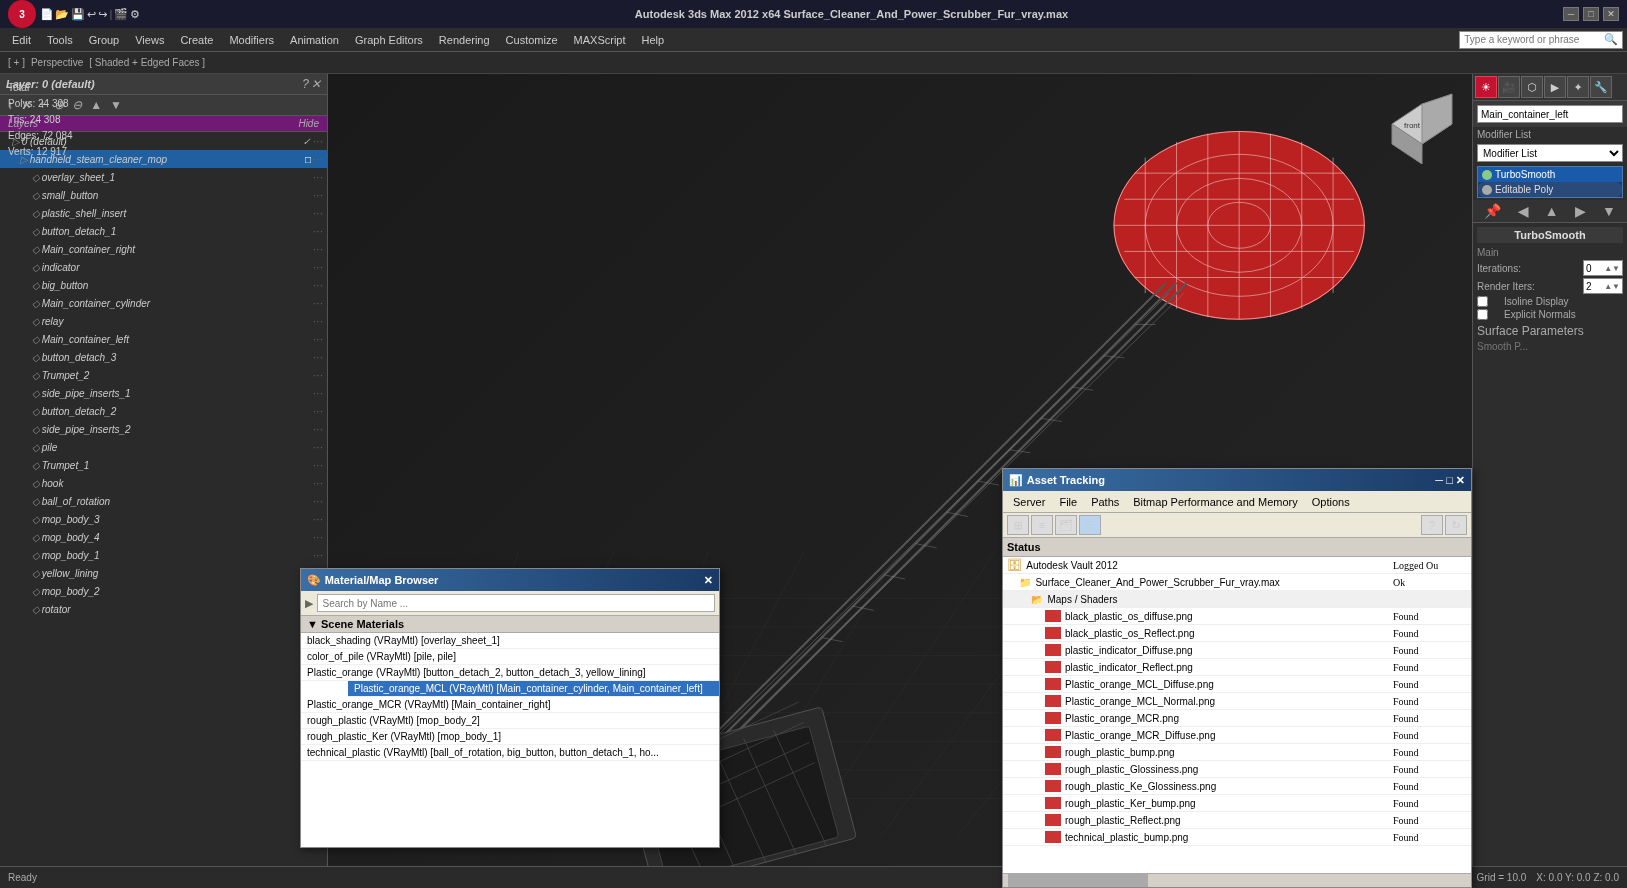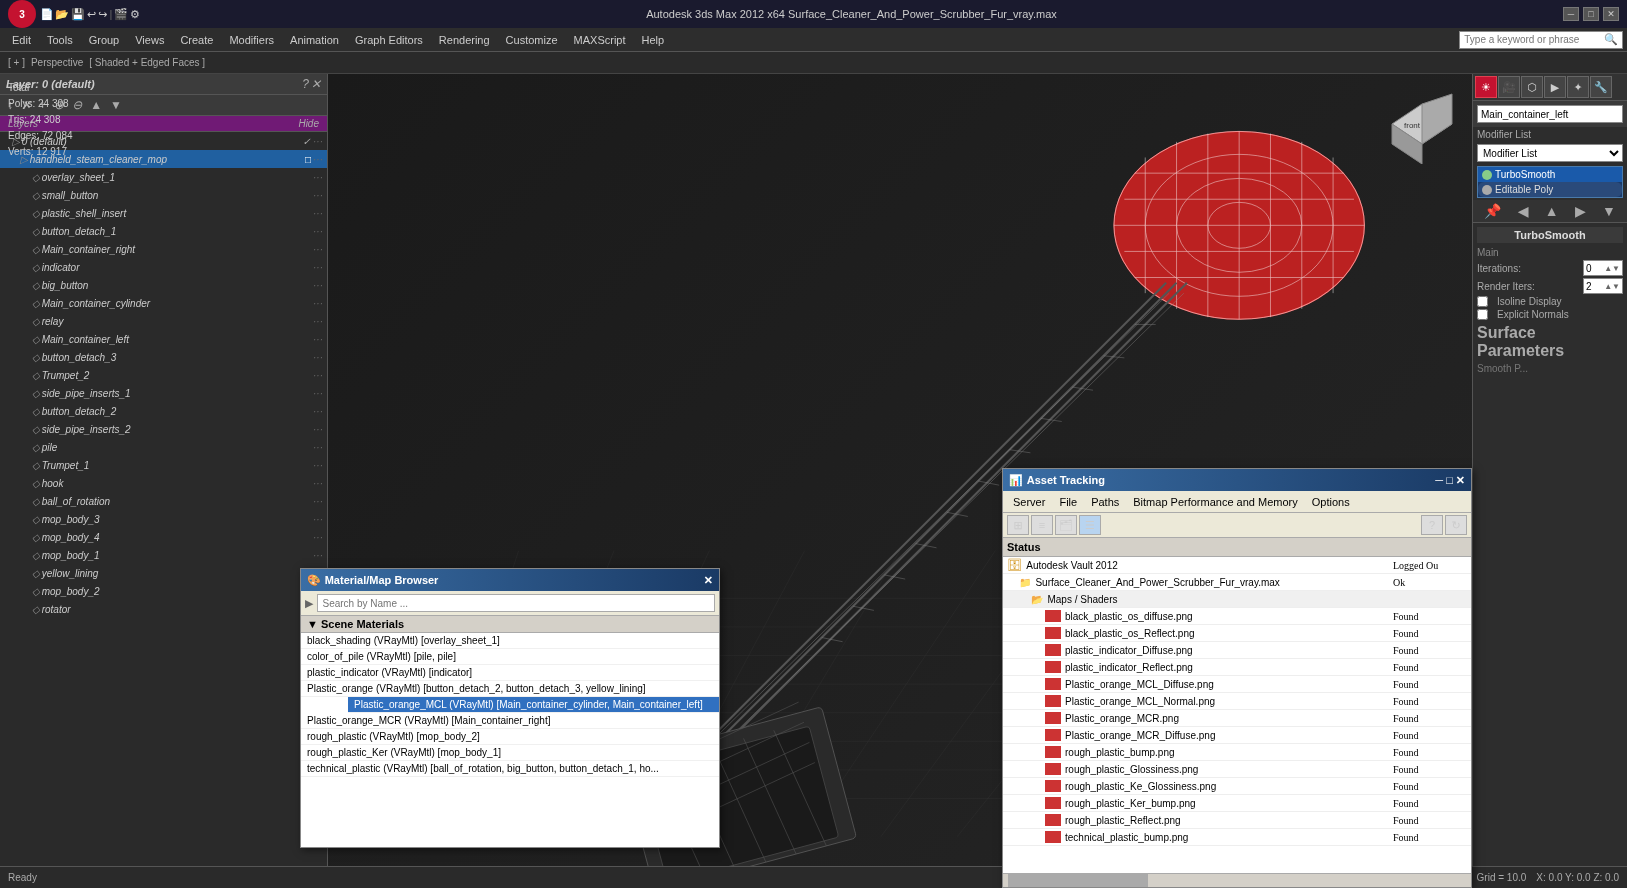--- a/index.html
+++ b/index.html
@@ -1,21 +1,21 @@
 <!DOCTYPE html>
 <html><head>
   <meta charset="utf-8">
   <style>
     * { box-sizing: border-box; margin: 0; padding: 0; }
     body { background: #3a3a3a; font-family: Arial, sans-serif; font-size: 11px; color: #ccc; width: 1627px; height: 888px; overflow: hidden; position: relative; }
     
     
     #titlebar { background: #1a1a2e; height: 28px; display: flex; align-items: center; justify-content: space-between; padding: 0 8px; }
     #titlebar .logo { width: 28px; height: 28px; background: #c41230; border-radius: 50%; display: flex; align-items: center; justify-content: center; color: white; font-weight: bold; font-size: 10px; }
-    #titlebar .title { flex: 1; text-align: center; color: #ccc; font-size: 11px; }
+    #titlebar .title { flex: 1; text-align: center; color: #ccc; font-size: 11px; font-weight: bold; }
     #titlebar .win-controls { display: flex; gap: 4px; }
     #titlebar .win-btn { width: 16px; height: 14px; background: #555; border: 1px solid #777; display: flex; align-items: center; justify-content: center; font-size: 9px; cursor: pointer; color: #ccc; }
     
     
     #menubar { background: #2d2d2d; height: 24px; display: flex; align-items: center; padding: 0 4px; border-bottom: 1px solid #555; }
     #menubar .menu-item { padding: 2px 8px; color: #ccc; cursor: pointer; font-size: 11px; }
     #menubar .search-box { margin-left: auto; display: flex; align-items: center; background: #fff; border: 1px solid #888; height: 18px; padding: 0 4px; }
     #menubar .search-box input { border: none; outline: none; font-size: 10px; width: 140px; color: #333; }
     
     
@@ -65,23 +65,23 @@
     .mod-item.sub { background: #2a4a7a; color: #ddd; border-radius: 6px; }
     .mod-light { width: 10px; height: 10px; border-radius: 50%; background: #88cc88; display: inline-block; }
     #right-nav-icons { display: flex; justify-content: space-around; padding: 3px; border-bottom: 1px solid #555; background: #333; }
     #right-nav-icons span { font-size: 14px; color: #aaa; cursor: pointer; }
     #smooth-section { padding: 4px; }
     #smooth-title { font-size: 11px; font-weight: bold; color: #ddd; margin-bottom: 4px; text-align: center; background: #3a3a3a; padding: 2px; }
     #smooth-main-label { font-size: 10px; color: #888; margin: 2px 0; }
     .param-row { display: flex; align-items: center; justify-content: space-between; margin: 2px 0; font-size: 10px; }
     .param-row label { color: #aaa; }
     .param-row .spinbox { width: 40px; background: #fff; color: #000; border: 1px solid #888; font-size: 10px; padding: 0 2px; height: 16px; display: flex; align-items: center; justify-content: space-between; }
-    .checkbox-row { display: flex; align-items: center; gap: 9px; font-size: 10px; color: #aaa; margin: 2px 0; }
+    .checkbox-row { display: flex; align-items: center; gap: 16px; font-size: 10px; color: #aaa; margin: 2px 0; }
     .checkbox-row input { width: 11px; height: 11px; }
-    #surface-params-label { font-size: 16px; color: #aaa; margin: 4px 0 2px 0; font-weight: bold; }
+    #surface-params-label { font-size: 12px; color: #aaa; margin: 4px 0 2px 0; font-weight: normal; }
     
     
     #asset-tracking { position: absolute; right: 155px; bottom: 0; width: 470px; height: 420px; background: #ece9d8; border: 1px solid #888; box-shadow: 2px 2px 8px rgba(0,0,0,0.5); display: flex; flex-direction: column; z-index: 100; }
     #at-titlebar { background: linear-gradient(to right, #3a6ea5, #1a3a65); height: 22px; display: flex; align-items: center; padding: 0 6px; color: #fff; font-size: 11px; font-weight: bold; justify-content: space-between; }
     #at-menubar { background: #ece9d8; height: 22px; display: flex; align-items: center; padding: 0 4px; border-bottom: 1px solid #aaa; gap: 2px; }
     #at-menubar .at-menu { padding: 2px 6px; font-size: 11px; color: #000; cursor: pointer; }
     #at-toolbar { background: #ece9d8; padding: 2px 4px; display: flex; gap: 2px; border-bottom: 1px solid #aaa; justify-content: space-between; align-items: center; }
     #at-toolbar .at-icons { display: flex; gap: 2px; }
     #at-toolbar .at-icon { width: 22px; height: 20px; background: #ddd; border: 1px solid #aaa; display: flex; align-items: center; justify-content: center; cursor: pointer; font-size: 11px; }
     #at-col-header { display: flex; background: #d4d0c8; border-bottom: 1px solid #aaa; padding: 1px 0; }
@@ -711,21 +711,20 @@
     <span class="mb-arrow">▶</span>
     <input type="text" placeholder="Search by Name ..." style="">
   </div>
   <div id="mb-section">
     <span>▼</span>
     <span>Scene Materials</span>
   </div>
   <div id="mb-list">
     <div class="mb-row">black_shading (VRayMtl) [overlay_sheet_1]</div>
     <div class="mb-row">color_of_pile (VRayMtl) [pile, pile]</div>
-    <div class="mb-row">plastic_indicator (VRayMtl) [indicator]</div>
     <div class="mb-row">Plastic_orange (VRayMtl) [button_detach_2, button_detach_3, yellow_lining]</div>
     <div class="mb-row selected">Plastic_orange_MCL (VRayMtl) [Main_container_cylinder, Main_container_left]</div>
     <div class="mb-row">Plastic_orange_MCR (VRayMtl) [Main_container_right]</div>
     <div class="mb-row">rough_plastic (VRayMtl) [mop_body_2]</div>
     <div class="mb-row">rough_plastic_Ker (VRayMtl) [mop_body_1]</div>
     <div class="mb-row">technical_plastic (VRayMtl) [ball_of_rotation, big_button, button_detach_1, ho...</div>
   </div>
 </div>
 
 <div id="statusbar">

